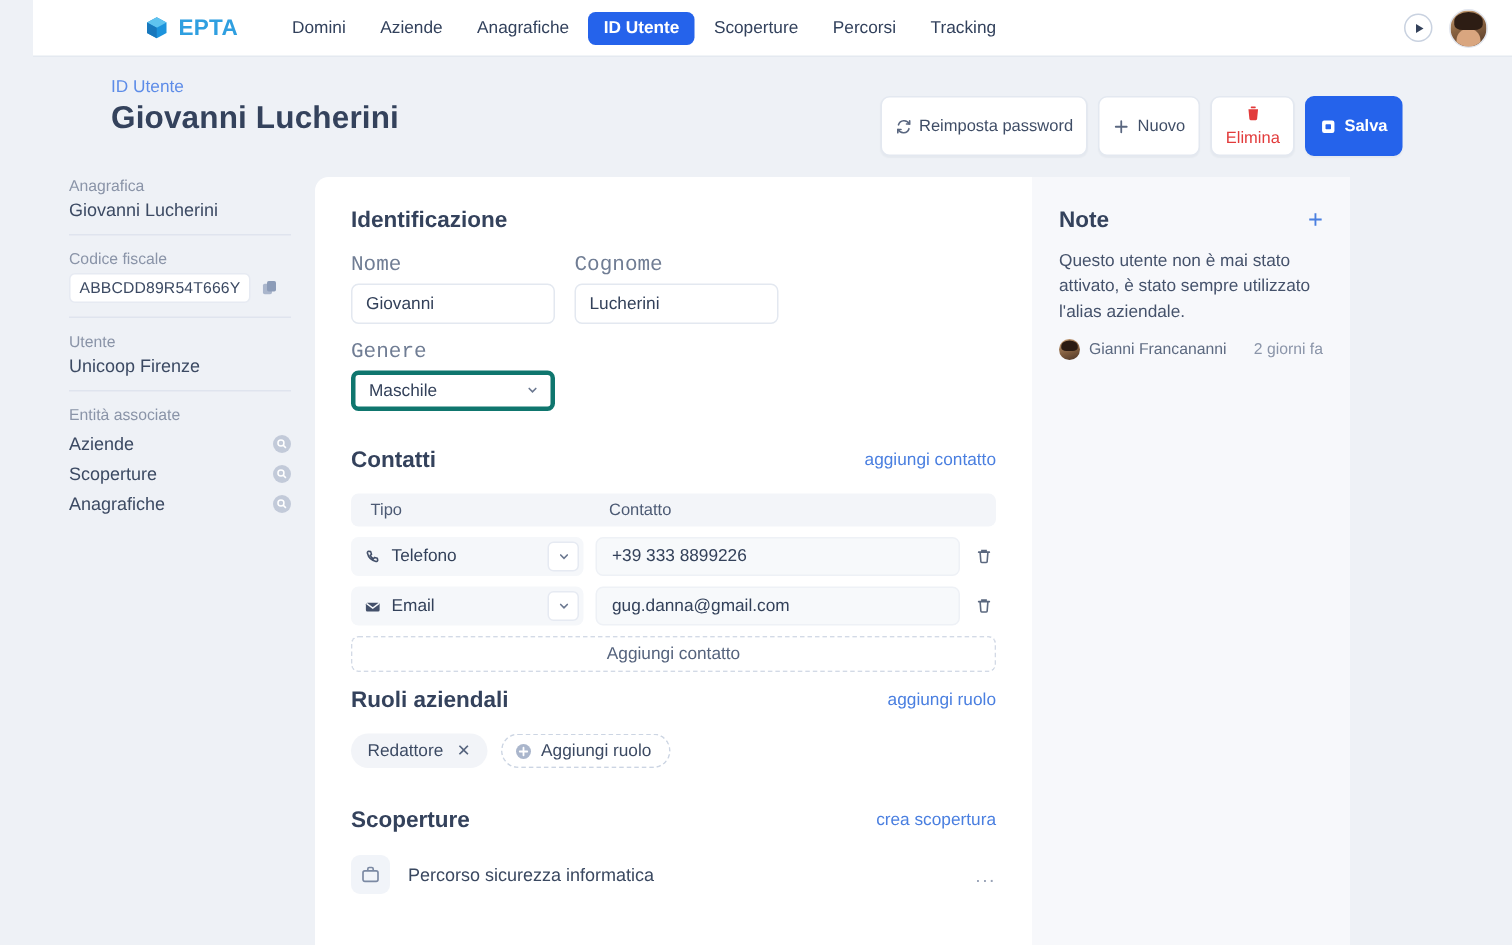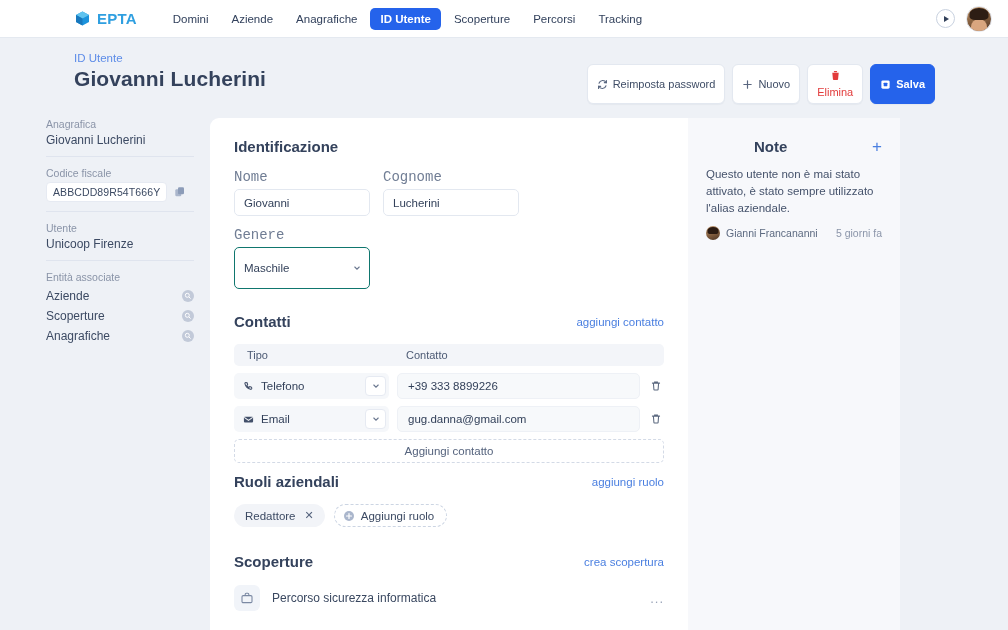--- a/index.html
+++ b/index.html
@@ -12,20 +12,21 @@
     overflow:hidden;
   }
 
   
   .topnav {
     height:38px; background:#ffffff;
     display:flex; align-items:center;
     padding:0 16px 0 74px;
     border-bottom:1px solid #e4e9f0;
     position:relative;
+    margin-left:22px;
   }
   .brand { display:flex; align-items:center; gap:6px; margin-right:26px; }
   .brand-mark { width:17px; height:17px; position:relative; }
   .brand-text { font-size:15px; font-weight:700; color:#2f9fe0; letter-spacing:.2px; }
   .nav-items { display:flex; align-items:center; gap:3px; }
   .nav-item {
     font-size:11.5px; color:#32415c; padding:5px 10px; border-radius:5px;
     white-space:nowrap; cursor:pointer;
   }
   .nav-item.active { background:#2563eb; color:#fff; font-weight:600; }
@@ -95,21 +96,21 @@
   .sec-link { margin-left:auto; font-size:11.5px; color:#4a7fe0; cursor:pointer; }
 
   .frow { display:flex; gap:13px; margin-bottom:11px; }
   .field { display:flex; flex-direction:column; }
   .flabel { font-size:14px; color:#707d94; margin-bottom:4px;font-family:Liberation Mono, monospace; }
   .input {
     height:27px;border:1px solid #e3e8f0;border-radius:5px;background:#fff;
     font-size:11.5px;color:#33415a;display:flex;align-items:center;padding:0 9px;
   }
   .select {
-    height:42px;border:1px solid #0f766e;border-radius:5px;background:#fff;
+    height:27px;border:3px solid #0f766e;border-radius:5px;background:#fff;
     font-size:11.5px;color:#33415a;display:flex;align-items:center;padding:0 8px 0 9px;
   }
   .select .cv { margin-left:auto; }
   .datebox {
     height:27px;border:1px solid #e3e8f0;border-radius:5px;background:#fff;
     display:flex;align-items:center;font-size:11.5px;color:#33415a;
   }
   .datebox .cal { padding:0 7px 0 8px; display:flex; align-items:center; }
   .datebox .dval { flex:1; text-align:center; }
   .datebox .dtog {
@@ -159,21 +160,21 @@
     display:flex;align-items:center;justify-content:center;flex:none;
   }
   .scop-name { font-size:12px; color:#3a4860; }
   .scop-dots { margin-left:auto; color:#9aa4b8; font-size:13px; letter-spacing:1px; cursor:pointer; }
 
   
   .notepanel {
     width:212px;background:#f7f8fb;border-radius:0 0 0 0;
     padding:20px 18px 0 18px;flex:none;
   }
-  .note-head { display:flex; align-items:flex-start; margin-bottom:11px;margin-left:48px; }
+  .note-head { display:flex; align-items:flex-start; margin-bottom:11px; }
   .note-title { font-size:15px; font-weight:700; color:#34425c; }
   .note-plus { margin-left:auto; color:#4a7fe0; font-size:17px; line-height:1; cursor:pointer; }
   .note-body { font-size:11.5px; line-height:1.48; color:#45526b; }
   .note-meta { display:flex; align-items:center; gap:6px; margin-top:9px; }
   .note-av {
     width:14px;height:14px;border-radius:50%;flex:none;overflow:hidden;position:relative;
     background:linear-gradient(160deg,#c89f76 0%,#7d5a3c 60%,#4b3426 100%);
   }
   .note-av::after{
     content:"";position:absolute;left:50%;top:4%;transform:translateX(-50%);
@@ -443,17 +444,17 @@
 
   <div class="notepanel">
     <div class="note-head">
       <span class="note-title">Note</span>
       <span class="note-plus">+</span>
     </div>
     <div class="note-body">Questo utente non è mai stato attivato, è stato sempre utilizzato l'alias aziendale.</div>
     <div class="note-meta">
       <span class="note-av"></span>
       <span class="note-author">Gianni Francananni</span>
-      <span class="note-time">5 giorni fa</span>
+      <span class="note-time">2 giorni fa</span>
     </div>
   </div>
 
 </div>
 
 </body></html>

